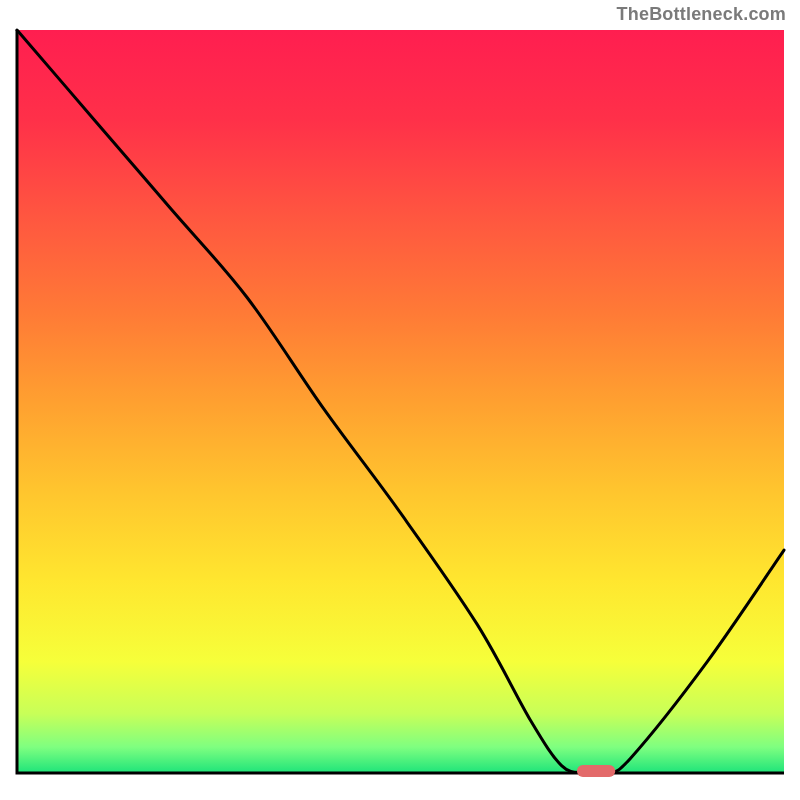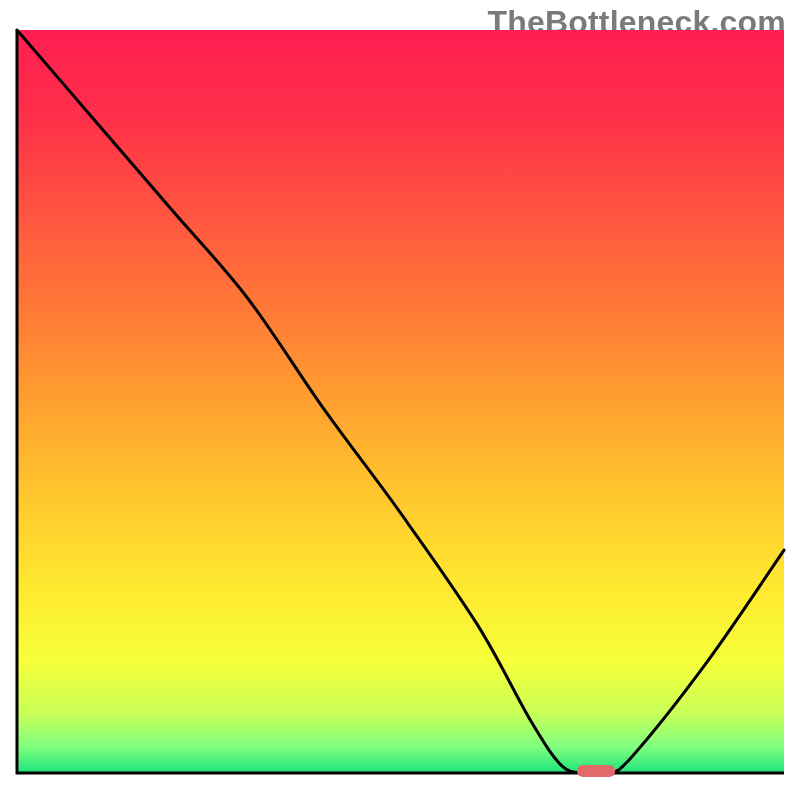--- a/index.html
+++ b/index.html
@@ -13,21 +13,21 @@
   }
   .wrap {
     position: relative;
     width: 800px;
     height: 800px;
   }
   .watermark {
     position: absolute;
     top: 4px;
     right: 14px;
-    font-size: 32px;
+    font-size: 18px;
     font-weight: 700;
     color: #7a7a7a;
     letter-spacing: 0.2px;
   }
   svg {
     position: absolute;
     left: 0;
     top: 0;
   }
 </style>

